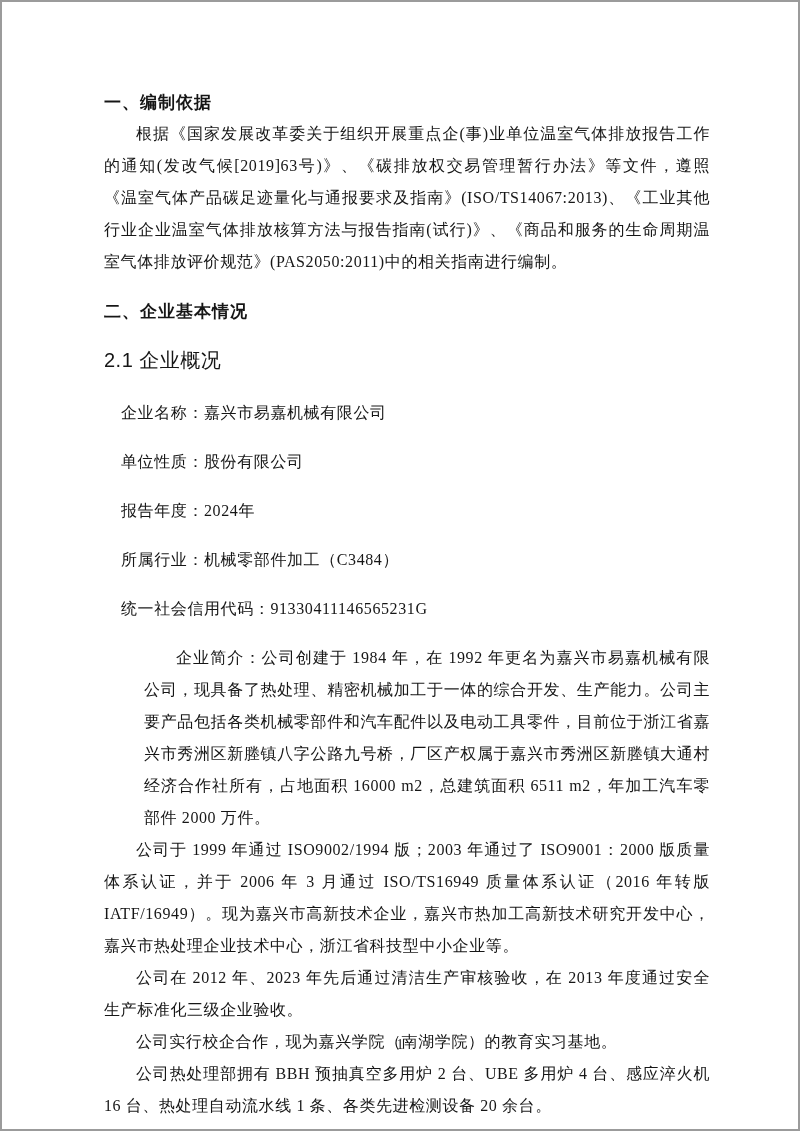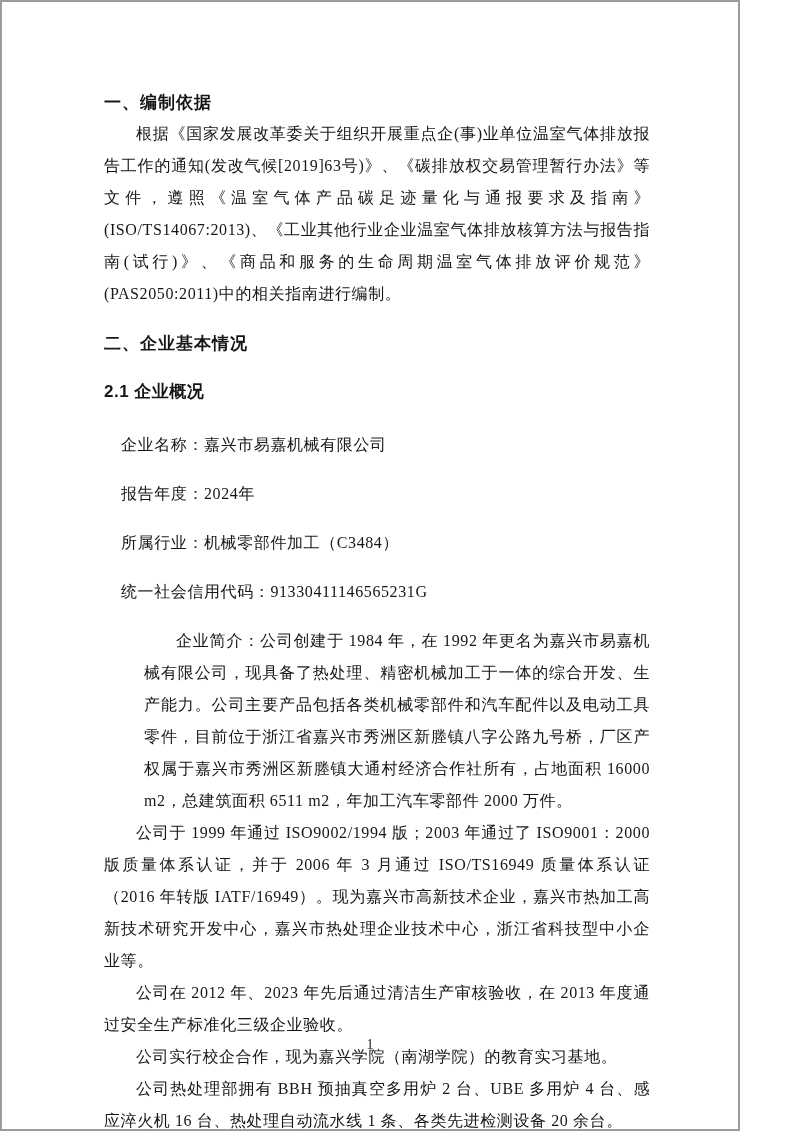--- a/index.html
+++ b/index.html
@@ -1,21 +1,21 @@
 <!DOCTYPE html>
 <html><head>
 <meta charset="utf-8">
 <style>
   html, body {
     margin: 0;
     padding: 0;
     background: #ffffff;
   }
   .page {
-    width: 740px;
+    width: 800px;
     height: 1131px;
     box-sizing: border-box;
     border: 2px solid #9b9b9b;
     background: #ffffff;
     padding: 86px 88px 0 102px;
     position: relative;
     font-family: "Liberation Serif", "DejaVu Serif", serif;
     color: #161616;
     overflow: hidden;
   }
@@ -23,22 +23,22 @@
     font-family: "Liberation Sans", "DejaVu Sans", sans-serif;
     font-size: 17px;
     font-weight: 700;
     line-height: 30px;
     margin: 0;
     letter-spacing: 1px;
   }
   .h1-second { margin-top: 19px; }
   .h2 {
     font-family: "Liberation Sans", "DejaVu Sans", sans-serif;
-    font-size: 17px;
-    font-weight: 700;
+    font-size: 20px;
+    font-weight: 400;
     line-height: 30px;
     margin: 18px 0 0 0;
     letter-spacing: 0.5px;
   }
   .para {
     font-size: 16px;
     line-height: 32px;
     margin: 0;
     text-indent: 2em;
     text-align: justify;
@@ -70,20 +70,21 @@
   <h2 class="h1">一、编制依据</h2>
 
   <p class="para">根据《国家发展改革委关于组织开展重点企(事)业单位温室气体排放报告工作的通知(发改气候[2019]63号)》、《碳排放权交易管理暂行办法》等文件，遵照《温室气体产品碳足迹量化与通报要求及指南》(ISO/TS14067:2013)、《工业其他行业企业温室气体排放核算方法与报告指南(试行)》、《商品和服务的生命周期温室气体排放评价规范》(PAS2050:2011)中的相关指南进行编制。</p>
 
   <h2 class="h1 h1-second">二、企业基本情况</h2>
 
   <h3 class="h2">2.1 企业概况</h3>
 
   <div class="info-block">
     <p class="info-line">企业名称：嘉兴市易嘉机械有限公司</p>
+    <p class="info-line">单位性质：股份有限公司</p>
     <p class="info-line">报告年度：2024年</p>
     <p class="info-line">所属行业：机械零部件加工（C3484）</p>
     <p class="info-line">统一社会信用代码：91330411146565231G</p>
   </div>
 
   <p class="para para-first-after-info">企业简介：公司创建于 1984 年，在 1992 年更名为嘉兴市易嘉机械有限公司，现具备了热处理、精密机械加工于一体的综合开发、生产能力。公司主要产品包括各类机械零部件和汽车配件以及电动工具零件，目前位于浙江省嘉兴市秀洲区新塍镇八字公路九号桥，厂区产权属于嘉兴市秀洲区新塍镇大通村经济合作社所有，占地面积 16000 m2，总建筑面积 6511 m2，年加工汽车零部件 2000 万件。</p>
 
   <p class="para">公司于 1999 年通过 ISO9002/1994 版；2003 年通过了 ISO9001：2000 版质量体系认证，并于 2006 年 3 月通过 ISO/TS16949 质量体系认证（2016 年转版 IATF/16949）。现为嘉兴市高新技术企业，嘉兴市热加工高新技术研究开发中心，嘉兴市热处理企业技术中心，浙江省科技型中小企业等。</p>
 
   <p class="para">公司在 2012 年、2023 年先后通过清洁生产审核验收，在 2013 年度通过安全生产标准化三级企业验收。</p>

